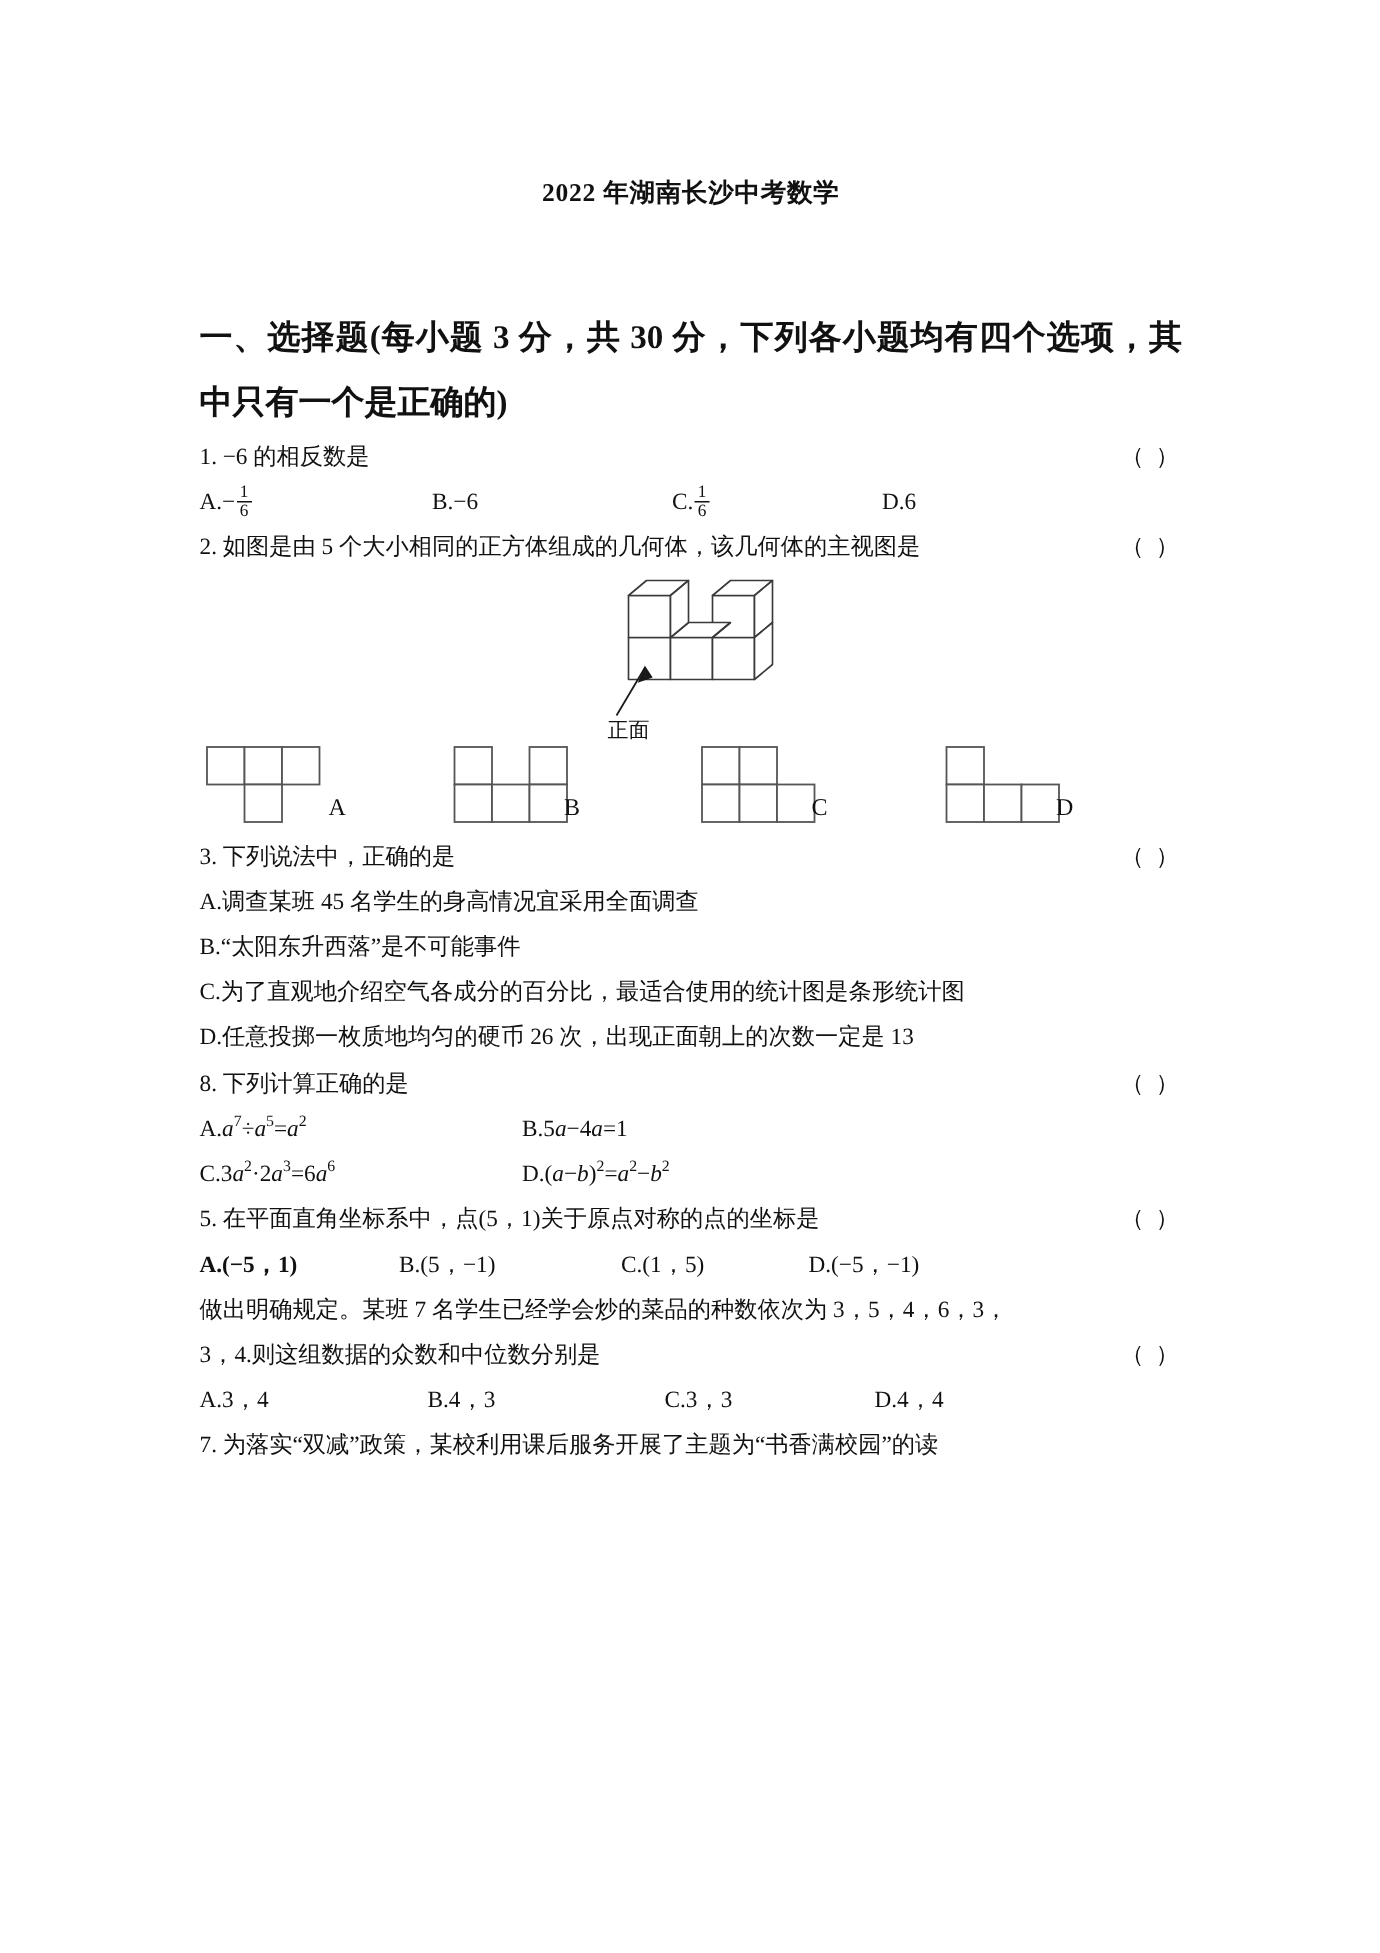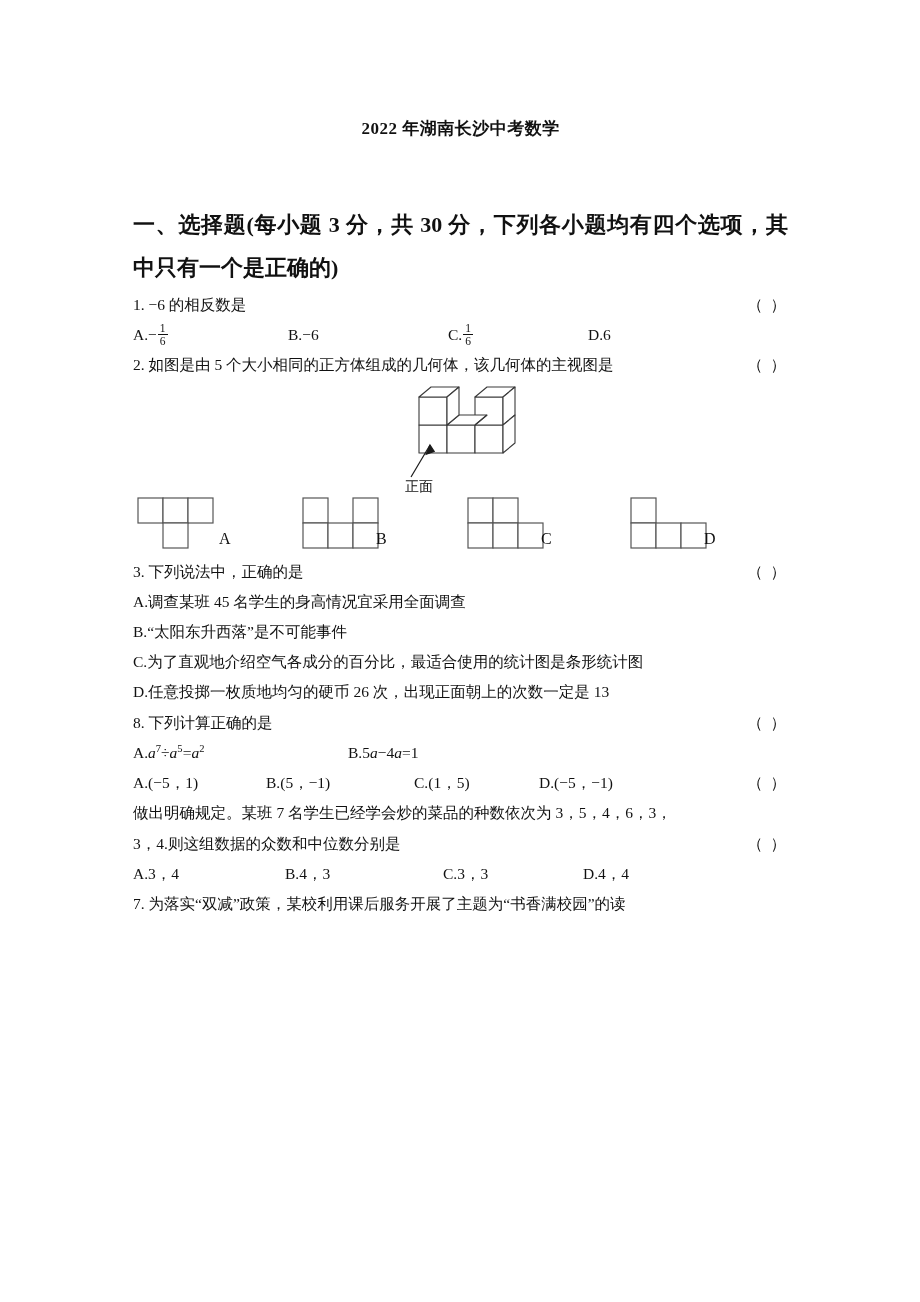--- a/index.html
+++ b/index.html
@@ -76,21 +76,21 @@
     font-size: 15.5px;
     line-height: 1.95;
   }
   .opt-row .op { white-space: nowrap; }
   .opt-4 .op:nth-child(1) { width: 155px; }
   .opt-4 .op:nth-child(2) { width: 160px; }
   .opt-4 .op:nth-child(3) { width: 140px; }
 
   .opt-2 .op:nth-child(1) { width: 215px; }
 
-  .opt-q5 .op:nth-child(1) { width: 133px; }
+  .opt-q5 .op:nth-child(1) { width: 133px; font-weight: bold; }
   .opt-q5 .op:nth-child(2) { width: 148px; }
   .opt-q5 .op:nth-child(3) { width: 125px; }
 
   .opt-q6 .op:nth-child(1) { width: 152px; }
   .opt-q6 .op:nth-child(2) { width: 158px; }
   .opt-q6 .op:nth-child(3) { width: 140px; }
 
   
   .frac {
     display: inline-block;
@@ -258,25 +258,30 @@
 
     <div class="q-block">
       <div class="q-line nojust">
         <span class="ans-paren">（    ）</span>
         <span>8.  下列计算正确的是</span>
       </div>
       <div class="opt-row opt-2">
         <span class="op">A.<i class="v">a</i><sup class="e">7</sup>÷<i class="v">a</i><sup class="e">5</sup>=<i class="v">a</i><sup class="e">2</sup></span>
         <span class="op">B.5<i class="v">a</i>−4<i class="v">a</i>=1</span>
       </div>
-    </div>
-
-    <div class="q-block">
-      <div class="q-line nojust">
-        <span class="ans-paren">（    ）</span>
+      <div class="opt-row opt-2">
+        <span class="op">C.3<i class="v">a</i><sup class="e">2</sup>·2<i class="v">a</i><sup class="e">3</sup>=6<i class="v">a</i><sup class="e">6</sup></span>
+        <span class="op">D.(<i class="v">a</i>−<i class="v">b</i>)<sup class="e">2</sup>=<i class="v">a</i><sup class="e">2</sup>−<i class="v">b</i><sup class="e">2</sup></span>
+      </div>
+    </div>
+
+    <div class="q-block">
+      <div class="q-line nojust">
+        <span class="ans-paren">（    ）</span>
+        <span>5.  在平面直角坐标系中，点(5，1)关于原点对称的点的坐标是</span>
       </div>
       <div class="opt-row opt-q5">
         <span class="op">A.(−5，1)</span>
         <span class="op">B.(5，−1)</span>
         <span class="op">C.(1，5)</span>
         <span class="op">D.(−5，−1)</span>
       </div>
     </div>
 
     <div class="q-block">

